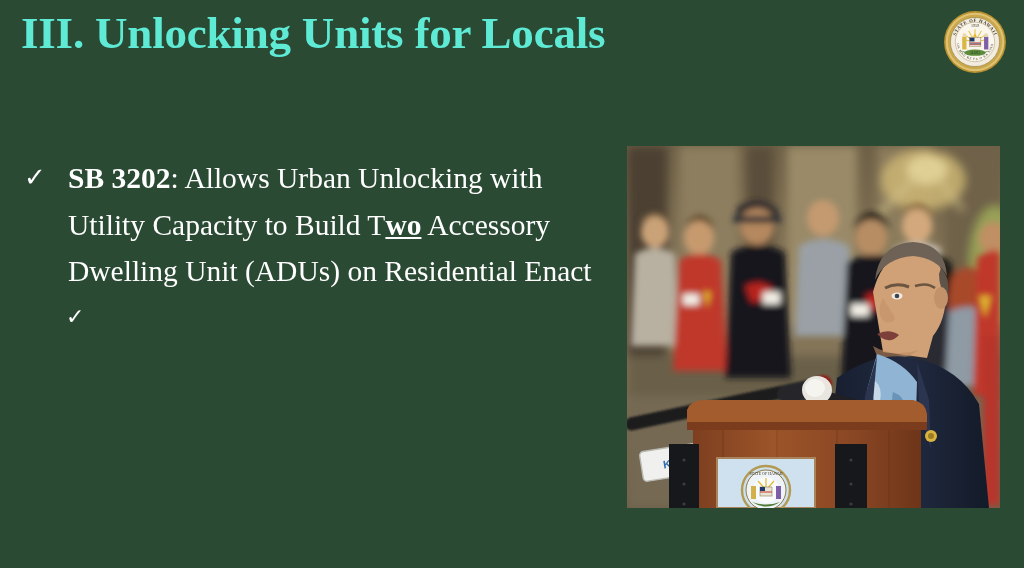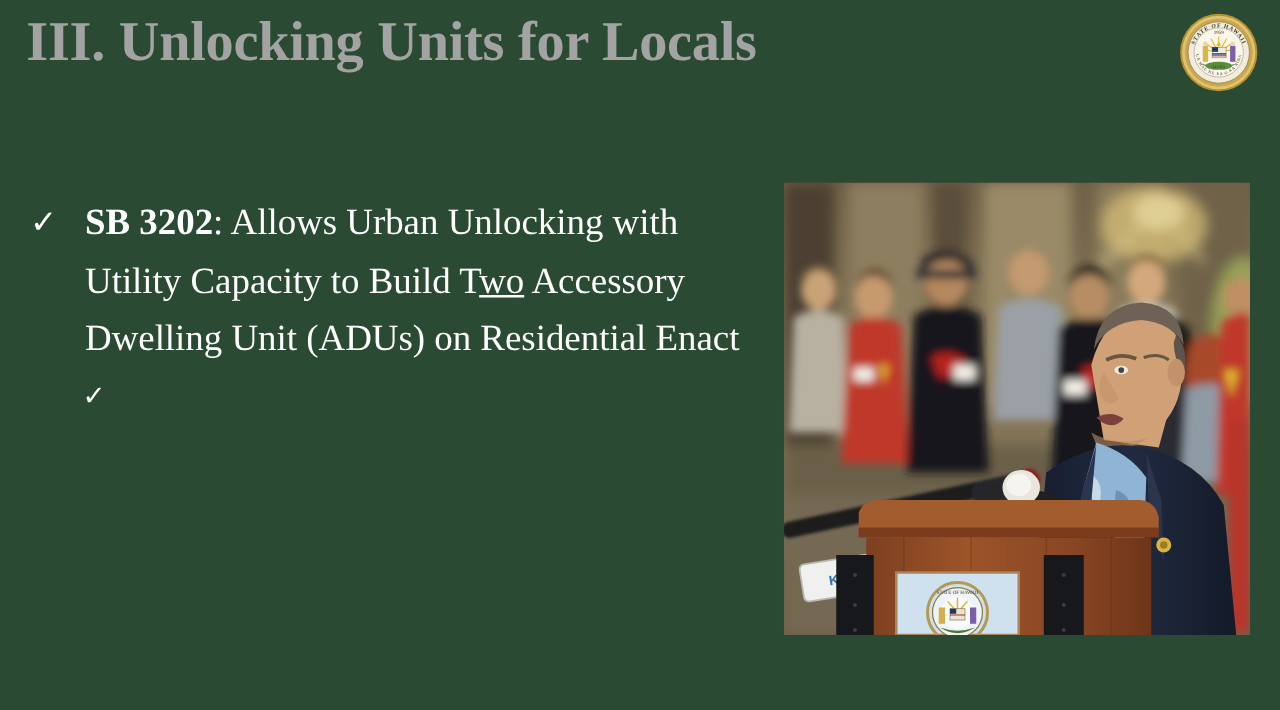--- a/index.html
+++ b/index.html
@@ -20,21 +20,21 @@
   }
 
   
   #slide-title {
     position: absolute;
     left: 21px;
     top: 8px;
     width: 890px;
     font-size: 45px;
     font-weight: bold;
-    color: #a3a3a3;
+    color: #5eead4;
     letter-spacing: -0.2px;
     line-height: 1.15;
     white-space: nowrap;
   }
 
   
   #state-seal {
     position: absolute;
     left: 943px;
     top: 10px;
@@ -61,21 +61,21 @@
   .bullet-l1 .check {
     position: absolute;
     left: 6px;
     top: 0;
     font-size: 26px;
     line-height: 46.5px;
     color: #ffffff;
   }
   .bullet-l1 .lead { font-weight: bold; margin-top: 16px; }
   .emph-underline {
-    font-weight: normal;
+    font-weight: bold;
     text-decoration: underline;
     text-underline-offset: 2px;
   }
 
   .bullet-l2 {
     position: relative;
     padding-left: 89px;
     font-size: 25.5px;
     color: #ffffff;
     line-height: 40px;

